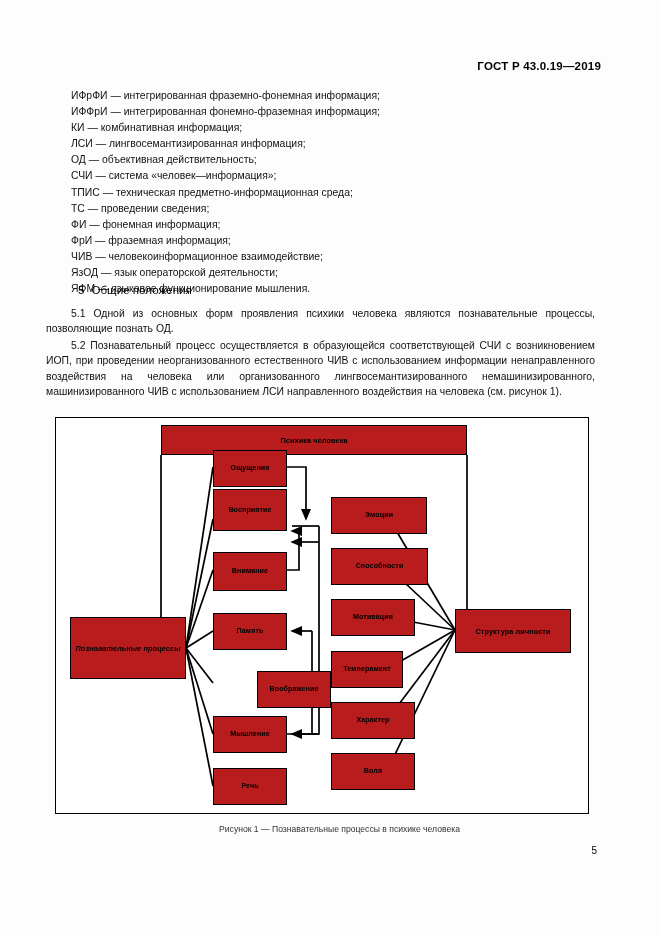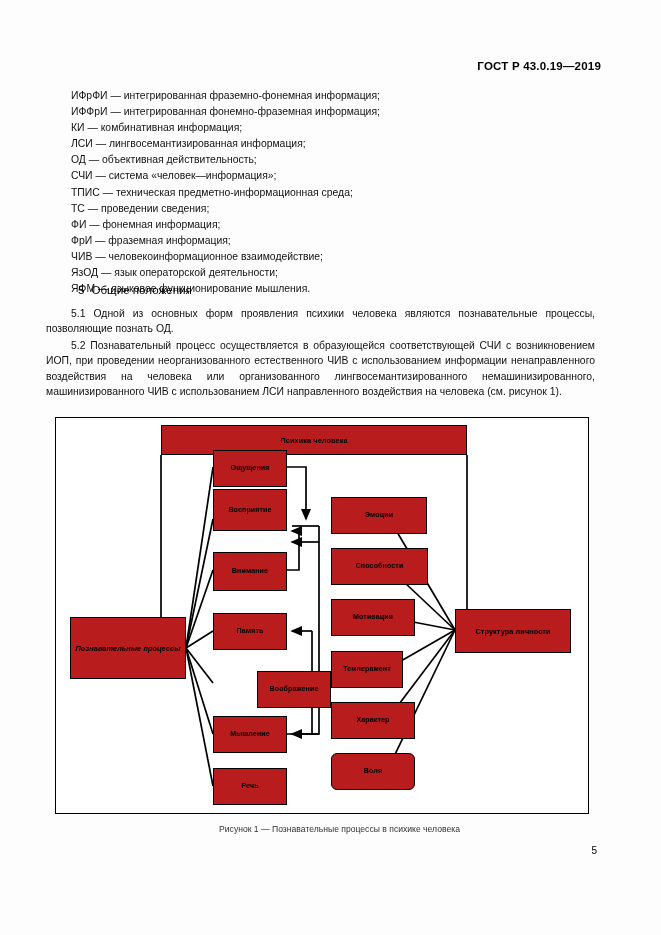--- a/index.html
+++ b/index.html
@@ -224,21 +224,21 @@
         <div class="node" style="left:157px; top:195px; width:74px; height:37px;">Память</div>
         <div class="node" style="left:157px; top:253px; width:74px; height:37px;margin-left:44px;">Воображение</div>
         <div class="node" style="left:157px; top:298px; width:74px; height:37px;">Мышление</div>
         <div class="node" style="left:157px; top:350px; width:74px; height:37px;">Речь</div>
 
         <div class="node" style="left:275px; top:79px;  width:96px; height:37px;">Эмоции</div>
         <div class="node" style="left:275px; top:130px; width:97px; height:37px;">Способности</div>
         <div class="node" style="left:275px; top:181px; width:84px; height:37px;">Мотивация</div>
         <div class="node" style="left:275px; top:233px; width:72px; height:37px;">Темперамент</div>
         <div class="node" style="left:275px; top:284px; width:84px; height:37px;">Характер</div>
-        <div class="node" style="left:275px; top:335px; width:84px; height:37px;border-radius:6px;">Воля</div>
+        <div class="node" style="left:275px; top:335px; width:84px; height:37px;">Воля</div>
 
       </div>
     </div>
 
     <div class="fig-caption">Рисунок 1 — Познавательные процессы в психике человека</div>
 
     <div class="page-number">5</div>
 
   </div>
 </div>

